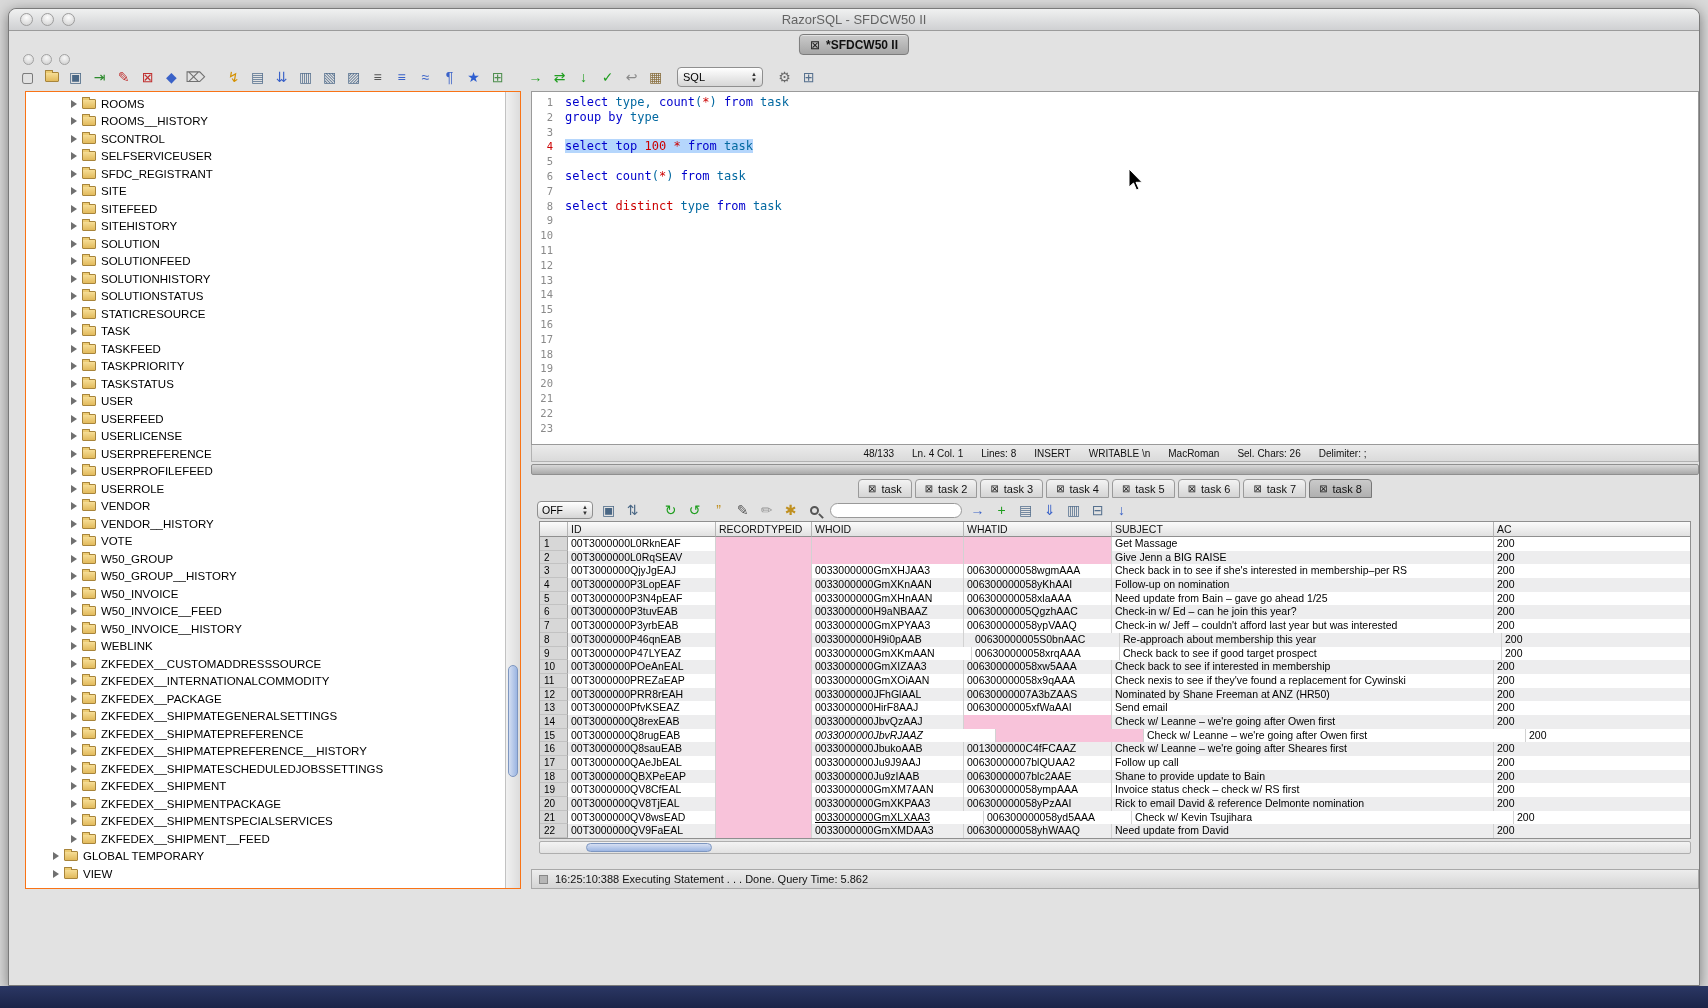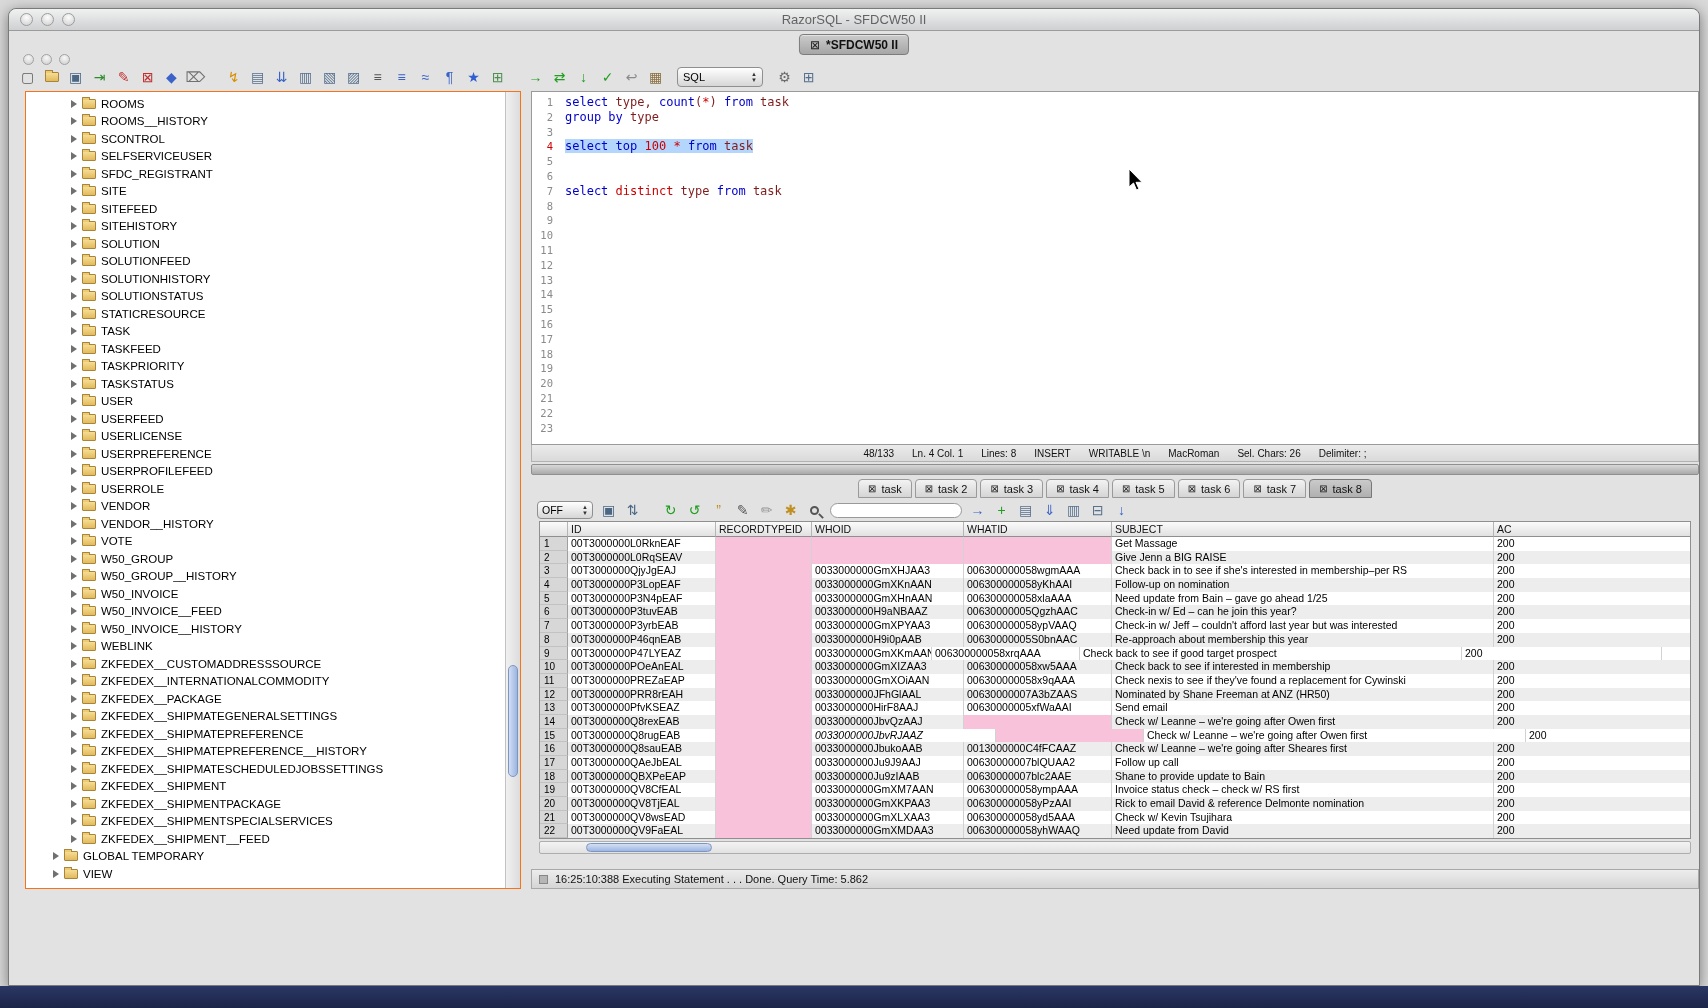--- a/index.html
+++ b/index.html
@@ -49,21 +49,21 @@
 
   .right-panel{position:absolute;left:506px;top:0;width:1168px;height:798px}
   .editor{position:absolute;left:0;right:0;top:0;height:354px;background:#fff;border:1px solid #9a9a9a;display:flex;overflow:hidden}
   .gutter{width:26px;padding:3px 5px 0 0;text-align:right}
   .lnum{font-family:"DejaVu Sans Mono",monospace;font-size:10.5px;line-height:14.8px;color:#8a8a8a}
   .lnum.cur{color:var(--literal)}
   .codecol{flex:1;padding:3px 0 0 7px}
   .cline{font-family:"DejaVu Sans Mono",monospace;font-size:12px;line-height:14.8px;white-space:pre;min-height:14.8px}
   .tok-k{color:var(--keyword)}
   .tok-r{color:var(--literal)}
-  .tok-p{color:#7f1d1d}
+  .tok-p{color:#0369a1}
   .selbg{background:var(--selection)}
 
   .estatus{position:absolute;left:0;right:0;top:354px;height:17px;background:linear-gradient(#ebebeb,#dadada);border:1px solid #b2b2b2;border-top:none;
            display:flex;justify-content:center;align-items:center;gap:18px;font-size:10px;color:#111}
   .splitter{position:absolute;left:0;right:0;top:373px;height:11px;background:linear-gradient(#d8d8d8,#a9a9a9);border:1px solid #8f8f8f;border-radius:2px}
 
   .rtabs{position:absolute;left:0;right:0;top:386px;height:21px;display:flex;justify-content:center;align-items:flex-end;gap:3px}
   .rtab{height:19px;padding:0 9px;display:flex;align-items:center;gap:5px;font-size:11px;color:#111;
         background:linear-gradient(#f3f3f3,#d5d5d5);border:1px solid #9a9a9a;border-radius:4px 4px 0 0}
   .rtab.active{background:linear-gradient(#cacaca,#b0b0b0);border-color:#777}
@@ -429,20 +429,21 @@
             <div class="lnum">21</div>
             <div class="lnum">22</div>
             <div class="lnum">23</div>
           </div>
         <div class="codecol">
             <div class="cline"><span><span class="tok-k">select</span><span class="tok-p"> type, </span><span class="tok-k">count</span><span class="tok-p">(</span><span class="tok-r">*</span><span class="tok-p">) </span><span class="tok-k">from</span><span class="tok-p"> task</span></span></div>
             <div class="cline"><span><span class="tok-k">group</span><span class="tok-p"> </span><span class="tok-k">by</span><span class="tok-p"> type</span></span></div>
             <div class="cline"></div>
             <div class="cline"><span class="selbg"><span class="tok-k">select</span><span class="tok-p"> </span><span class="tok-k">top</span><span class="tok-p"> </span><span class="tok-r">100</span><span class="tok-p"> </span><span class="tok-r">*</span><span class="tok-p"> </span><span class="tok-k">from</span><span class="tok-p"> task</span></span></div>
             <div class="cline"></div>
+            <div class="cline"><span><span class="tok-k">select</span><span class="tok-p"> </span><span class="tok-k">count</span><span class="tok-p">(</span><span class="tok-r">*</span><span class="tok-p">) </span><span class="tok-k">from</span><span class="tok-p"> task</span></span></div>
             <div class="cline"></div>
             <div class="cline"><span><span class="tok-k">select</span><span class="tok-p"> </span><span class="tok-r">distinct</span><span class="tok-p"> type </span><span class="tok-k">from</span><span class="tok-p"> task</span></span></div>
             <div class="cline"></div>
             <div class="cline"></div>
             <div class="cline"></div>
             <div class="cline"></div>
             <div class="cline"></div>
             <div class="cline"></div>
             <div class="cline"></div>
             <div class="cline"></div>
@@ -610,29 +611,29 @@
               <div class="cell" style="width: 152px;">0033000000GmXPYAA3</div>
               <div class="cell" style="width: 148px;">006300000058ypVAAQ</div>
               <div class="cell" style="width: 382px;">Check-in w/ Jeff – couldn't afford last year but was interested</div>
               <div class="cell" style="width: 200px;">200</div>
             </div>
             <div class="trow alt">
               <div class="cell rownum" style="width: 28px;">8</div>
               <div class="cell" style="width: 148px;">00T3000000P46qnEAB</div>
               <div class="cell pink" style="width: 96px;"></div>
               <div class="cell" style="width: 152px;">0033000000H9i0pAAB</div>
-              <div class="cell" style="width: 148px;">00630000005S0bnAAC</div>
+              <div class="cell" style="width: 148px; margin-left: 8px;">00630000005S0bnAAC</div>
               <div class="cell" style="width: 382px;">Re-approach about membership this year</div>
               <div class="cell" style="width: 200px;">200</div>
             </div>
             <div class="trow">
               <div class="cell rownum" style="width: 28px;">9</div>
               <div class="cell" style="width: 148px;">00T3000000P47LYEAZ</div>
               <div class="cell pink" style="width: 96px;"></div>
-              <div class="cell" style="width: 120px;">0033000000GmXKmAAN</div>
+              <div class="cell" style="width: 160px;">0033000000GmXKmAAN</div>
               <div class="cell" style="width: 148px;">006300000058xrqAAA</div>
               <div class="cell" style="width: 382px;">Check back to see if good target prospect</div>
               <div class="cell" style="width: 200px;">200</div>
             </div>
             <div class="trow alt">
               <div class="cell rownum" style="width: 28px;">10</div>
               <div class="cell" style="width: 148px;">00T3000000POeAnEAL</div>
               <div class="cell pink" style="width: 96px;"></div>
               <div class="cell" style="width: 152px;">0033000000GmXIZAA3</div>
               <div class="cell" style="width: 148px;">006300000058xw5AAA</div>
@@ -726,21 +727,21 @@
               <div class="cell pink" style="width: 96px;"></div>
               <div class="cell" style="width: 152px;">0033000000GmXKPAA3</div>
               <div class="cell" style="width: 148px;">006300000058yPzAAI</div>
               <div class="cell" style="width: 382px;">Rick to email David &amp; reference Delmonte nomination</div>
               <div class="cell" style="width: 200px;">200</div>
             </div>
             <div class="trow">
               <div class="cell rownum" style="width: 28px;">21</div>
               <div class="cell" style="width: 148px;">00T3000000QV8wsEAD</div>
               <div class="cell pink" style="width: 96px;"></div>
-              <div class="cell" style="width: 152px;">0033000000GmXLXAA3</div>
+              <div class="cell" style="width: 172px; text-decoration: underline;">0033000000GmXLXAA3</div>
               <div class="cell" style="width: 148px;">006300000058yd5AAA</div>
               <div class="cell" style="width: 382px;">Check w/ Kevin Tsujihara</div>
               <div class="cell" style="width: 200px;">200</div>
             </div>
             <div class="trow alt">
               <div class="cell rownum" style="width: 28px;">22</div>
               <div class="cell" style="width: 148px;">00T3000000QV9FaEAL</div>
               <div class="cell pink" style="width: 96px;"></div>
               <div class="cell" style="width: 152px;">0033000000GmXMDAA3</div>
               <div class="cell" style="width: 148px;">006300000058yhWAAQ</div>

